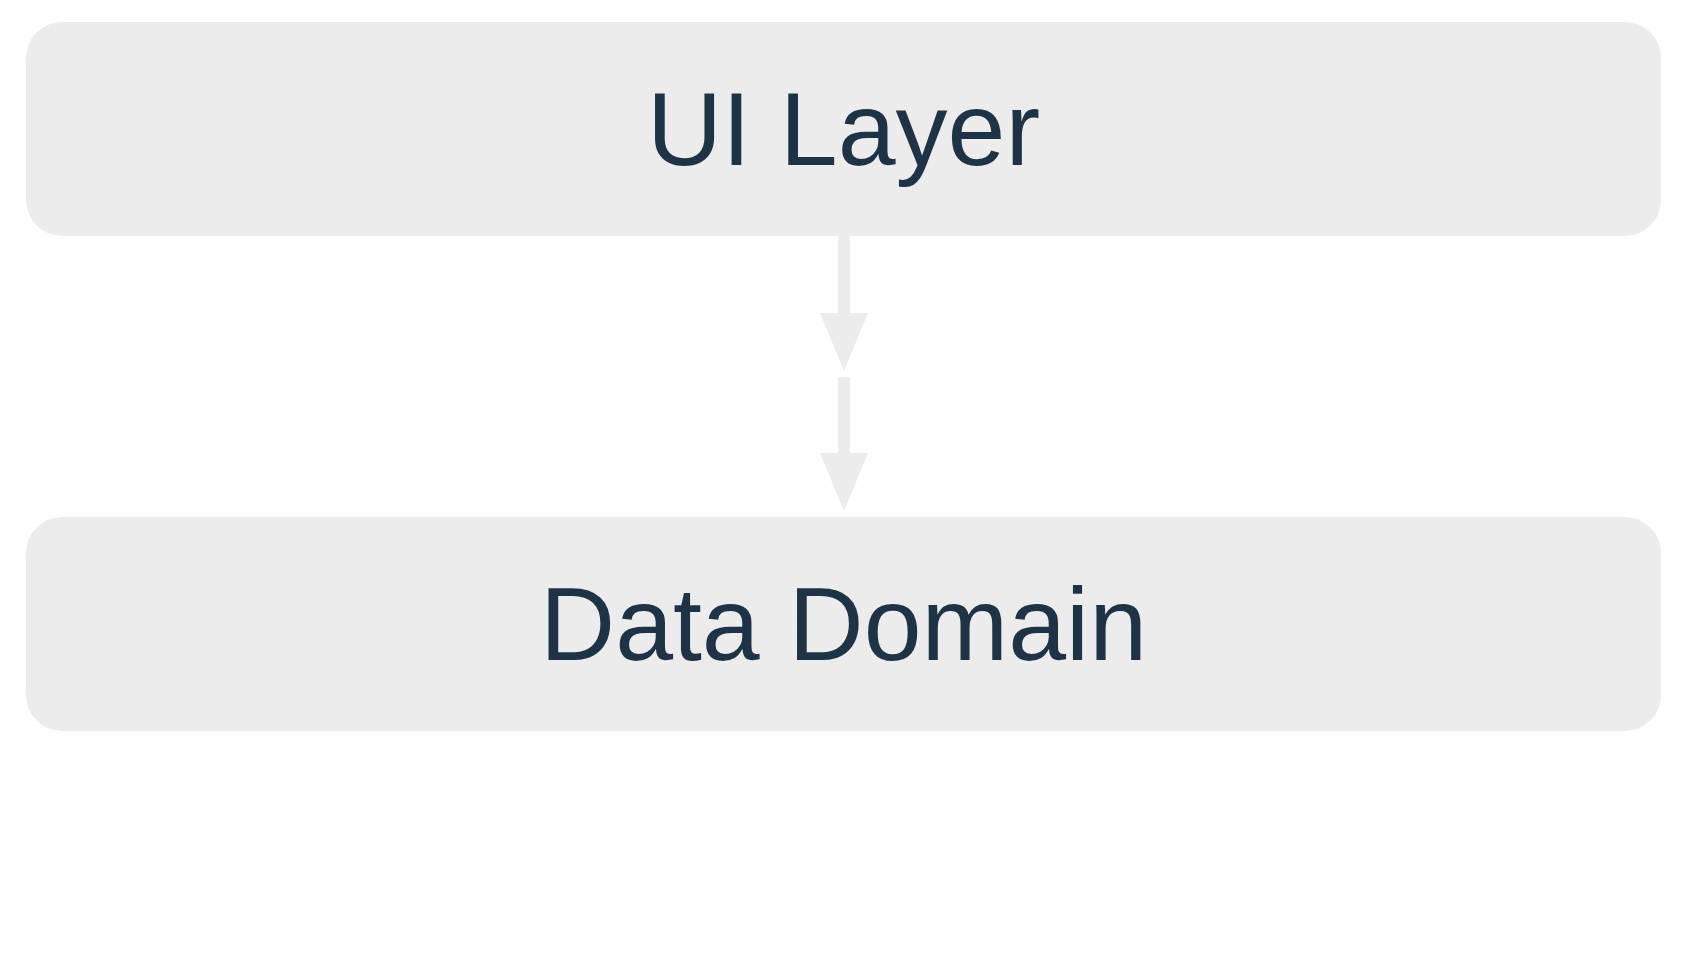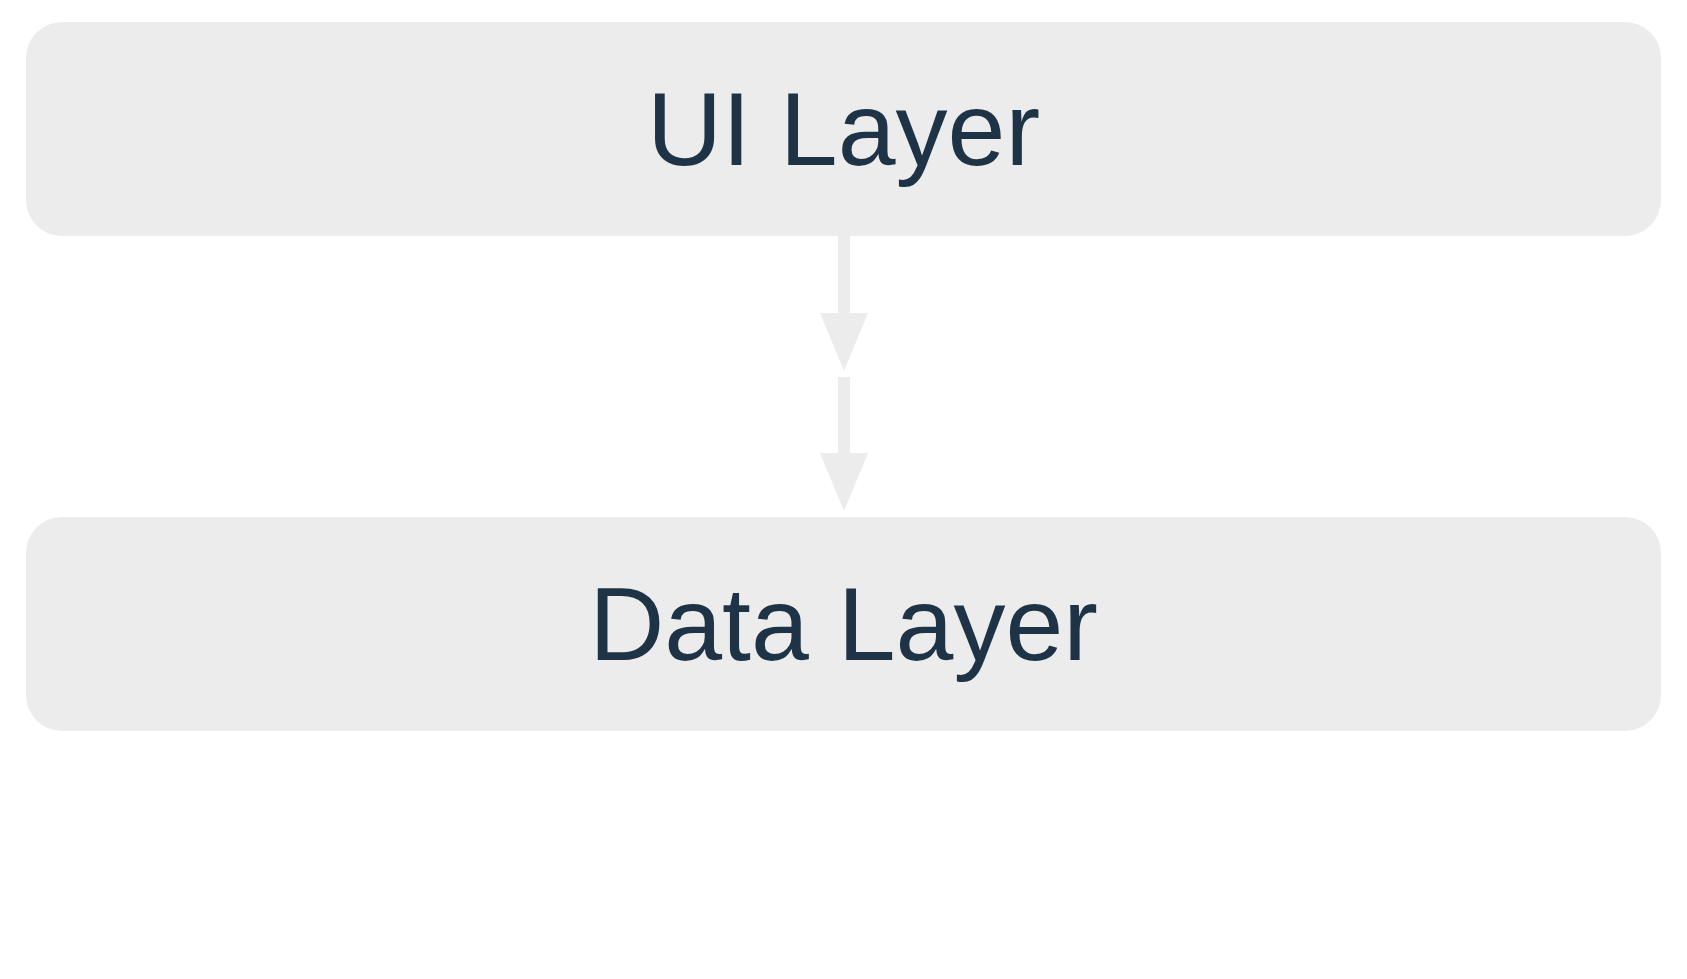--- a/index.html
+++ b/index.html
@@ -80,16 +80,16 @@
     <div class="head"></div>
   </div>
 
 
   <div class="arrow second">
     <div class="shaft"></div>
     <div class="head"></div>
   </div>
 
   <div class="layer-box neutral">
-    <span class="layer-label">Data Layer</span>
+    <span class="layer-label">Data Domain</span>
   </div>
 
 </div>
 
 </body></html>

